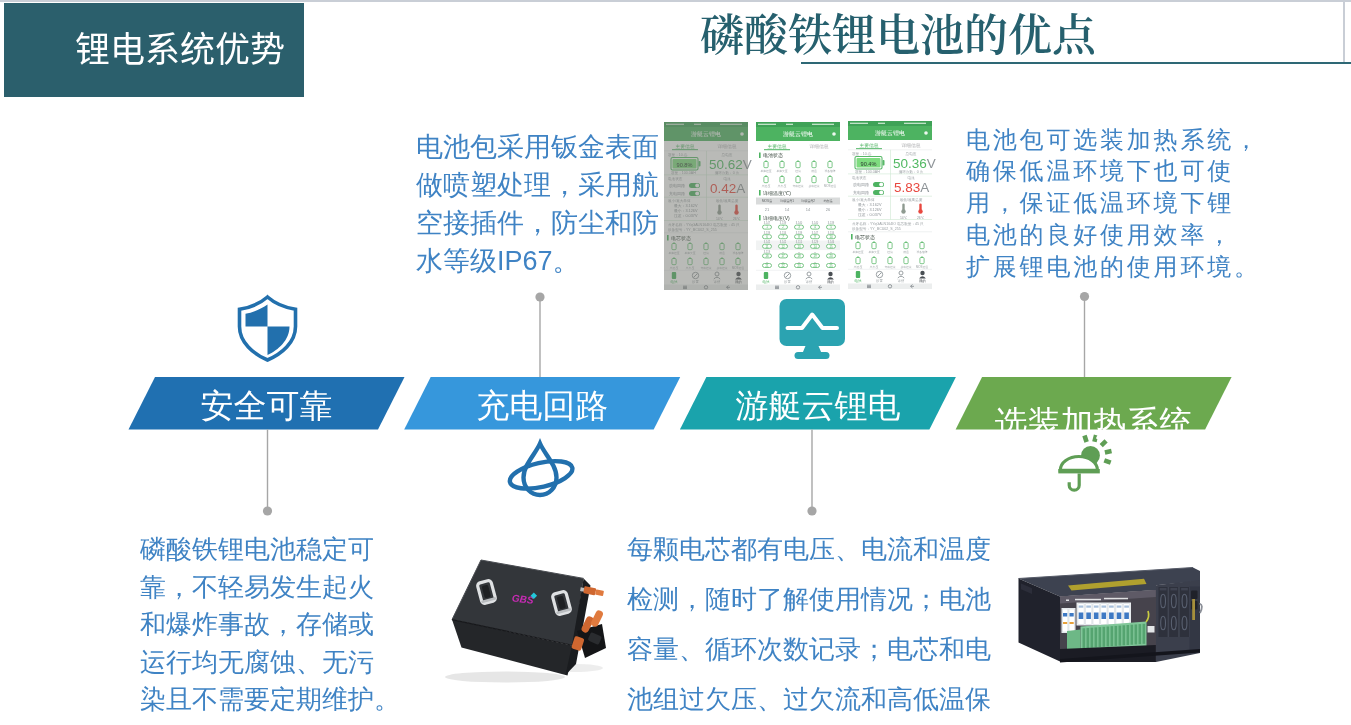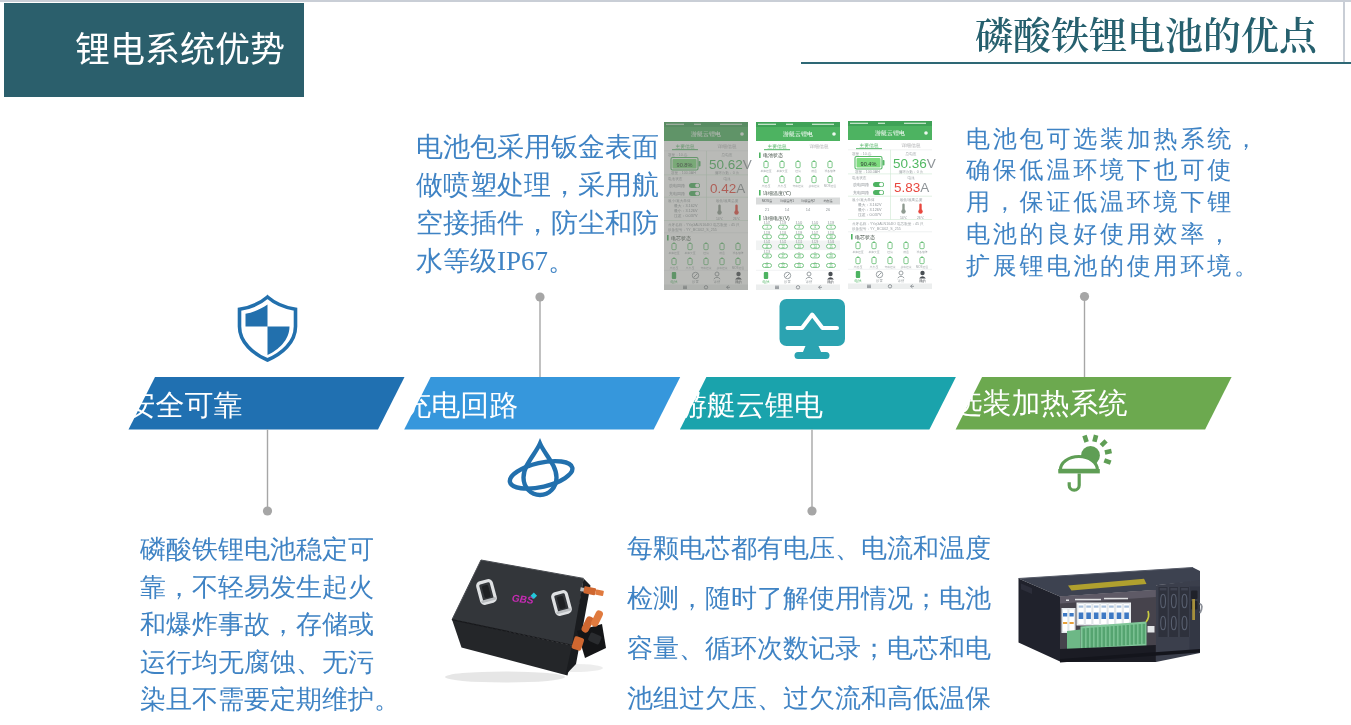--- a/index.html
+++ b/index.html
@@ -1,26 +1,26 @@
 <!DOCTYPE html>
 <html><head><meta charset="utf-8">
 <style>
 html,body{margin:0;padding:0;width:1351px;height:725px;overflow:hidden;background:#ffffff}
 body{position:relative;font-family:"Liberation Sans",sans-serif}
 .serif{font-family:"Liberation Serif","Noto Serif CJK SC",serif}
 .abs{position:absolute}
-.para{font-family:Liberation Serif, serif;color:#3f83c4;position:absolute}
-.blabel{position:absolute;font-family:Liberation Sans, sans-serif;color:#ffffff;font-size:29px;line-height:29px;text-align:left;width:280px}
+.para{font-family:Liberation Sans, sans-serif;color:#3f83c4;position:absolute}
+.blabel{position:absolute;font-family:Liberation Sans, sans-serif;color:#ffffff;font-size:33px;line-height:29px;text-align:center;width:280px}
 </style></head>
 <body>
 <div class="abs" style="left:0;top:0;width:1351px;height:2px;background:#c9ced6"></div>
 <div class="abs" style="left:1343px;top:0;width:2px;height:62px;background:#c9ced6"></div>
 <div class="abs" style="left:4px;top:3px;width:300px;height:94px;background:#2b5f6c"></div>
 <div class="abs" style="left:4px;top:3px;width:352px;height:94px;line-height:94px;text-align:center;color:#ffffff;font-size:35px;font-family:'Liberation Sans','Noto Sans CJK SC',sans-serif">锂电系统优势</div>
-<div class="abs serif" style="left:700px;top:18.5px;width:617px;text-align:right;font-size:38px;line-height:35px;font-weight:600;color:#26606e">磷酸铁锂电池的优点</div>
+<div class="abs serif" style="left:700px;top:18.5px;width:617px;text-align:left;font-size:44px;line-height:35px;font-weight:600;color:#26606e">磷酸铁锂电池的优点</div>
 <div class="abs" style="left:801px;top:62px;width:550px;height:2px;background:#2e6875"></div>
 <svg width="1351" height="725" viewBox="0 0 1351 725" style="position:absolute;left:0;top:0">
     <polygon points="155,377 404.5,377 378.0,429.5 128.5,429.5" fill="#2070b1"></polygon>
     <polygon points="430.7,377 680.2,377 653.7,429.5 404.2,429.5" fill="#3697dc"></polygon>
     <polygon points="706.4,377 955.9,377 929.4,429.5 679.9,429.5" fill="#1aa3ac"></polygon>
     <polygon points="982.1,377 1231.6,377 1205.1,429.5 955.6,429.5" fill="#6ca94f"></polygon>
     <line x1="267.5" y1="429.5" x2="267.5" y2="507" stroke="#a6a6a6" stroke-width="1.4"></line>
     <circle cx="267.5" cy="511" r="4.6" fill="#a6a6a6"></circle>
     <line x1="540" y1="301" x2="540" y2="377" stroke="#a6a6a6" stroke-width="1.4"></line>
     <circle cx="540" cy="297" r="4.6" fill="#a6a6a6"></circle>
@@ -525,17 +525,17 @@
       <rect x="1191" y="590.5" width="6.5" height="8.5" rx="1" fill="#1f2129"></rect>
       <rect x="1191" y="601" width="6.5" height="8.5" rx="1" fill="#1f2129"></rect>
       <rect x="1192.2" y="599" width="2.8" height="21" fill="#a58f3c"></rect>
       <path d="M1199.5,603.5 q4.5,1.5 0.5,9.5" stroke="#8b8f98" stroke-width="1.8" fill="none"></path>
       <polygon points="1060,659 1200,649 1200,652.5 1060,662.5" fill="#14151c"></polygon>
     </g>
   </svg>
 <div class="blabel" style="left:126.5px;top:391px">安全可靠</div>
 <div class="blabel" style="left:402.2px;top:391px">充电回路</div>
 <div class="blabel" style="left:677.9px;top:391px">游艇云锂电</div>
-<div class="blabel" style="left:953.6px;top:389px">选装加热系统</div>
+<div class="blabel" style="left:953.6px;top:408px">选装加热系统</div>
 <div class="para" style="left:416px;top:127.5px;width:290px;font-size:27px;line-height:38.2px">电池包采用钣金表面<br>做喷塑处理，采用航<br>空接插件，防尘和防<br>水等级IP67。</div>
 <div class="para" style="left:966px;top:123.5px;width:315px;font-size:24px;letter-spacing:2.8px;line-height:31.9px">电池包可选装加热系统，<br>确保低温环境下也可使<br>用，保证低温环境下锂<br>电池的良好使用效率，<br>扩展锂电池的使用环境。</div>
 <div class="para" style="left:140px;top:531.3px;width:265px;font-size:26px;line-height:37.5px">磷酸铁锂电池稳定可<br>靠，不轻易发生起火<br>和爆炸事故，存储或<br>运行均无腐蚀、无污<br>染且不需要定期维护。</div>
 <div class="para" style="left:627px;top:523.5px;width:420px;font-size:26px;line-height:50px">每颗电芯都有电压、电流和温度<br>检测，随时了解使用情况；电池<br>容量、循环次数记录；电芯和电<br>池组过欠压、过欠流和高低温保<br>护，负载短路保护。</div>
 
 </body></html>

